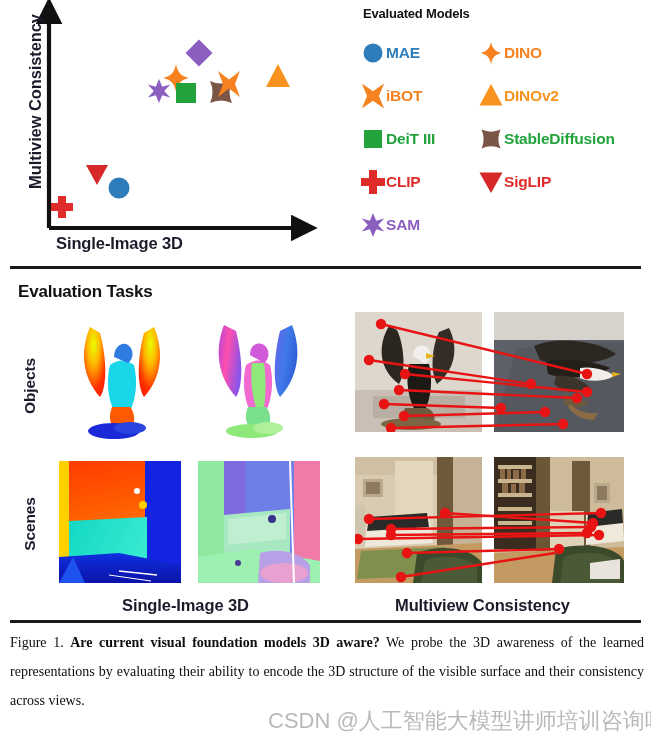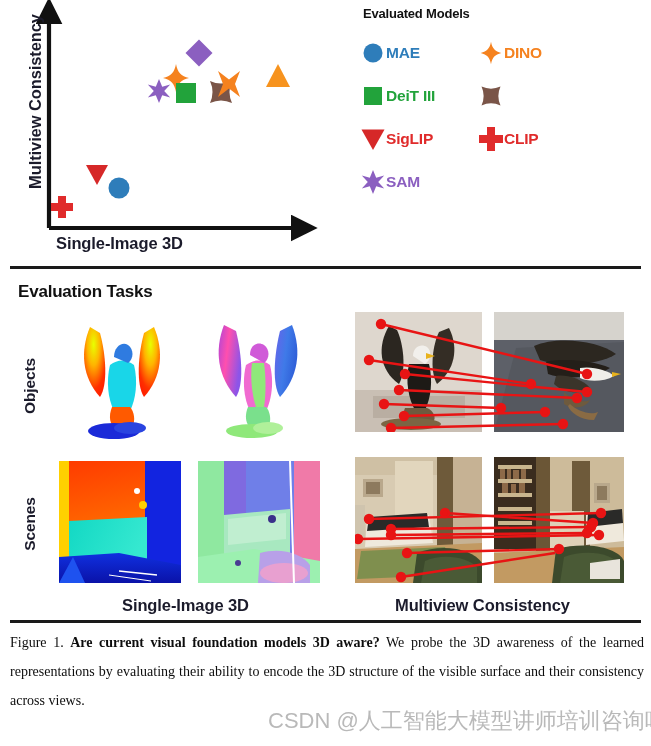--- a/index.html
+++ b/index.html
@@ -260,55 +260,72 @@
 
       <div class="legend-entry">
         <span class="legend-swatch">
           <svg width="24" height="24" viewBox="-14 -14 28 28">
             <path d="M0,-13 C1.5,-5 4.7,-1.9 12,0 C4.7,1.9 1.5,5 0,13 C-1.5,5 -4.7,1.9 -12,0 C-4.7,-1.9 -1.5,-5 0,-13 Z" fill="#F5821F"></path>
           </svg>
         </span>
         <span class="legend-label" style="color:#F5821F">DINO</span>
       </div>
 
-
+      <div class="legend-entry">
+        <span class="legend-swatch">
+          <svg width="26" height="26" viewBox="-14 -14 28 28">
+            <path d="M-12,-13.5 L0,-5 L12,-13.5 L6.4,0 L12,13.5 L0,5 L-12,13.5 L-6.4,0 Z" fill="#F5821F"></path>
+          </svg>
+        </span>
+        <span class="legend-label" style="color:#F5821F">iBOT</span>
+      </div>
+
+      <div class="legend-entry">
+        <span class="legend-swatch">
+          <svg width="26" height="26" viewBox="-13 -13 26 26">
+            <path d="M0,-12 L11.5,9.5 L-11.5,9.5 Z" fill="#F7931E"></path>
+          </svg>
+        </span>
+        <span class="legend-label" style="color:#F7931E">DINOv2</span>
+      </div>
 
       <div class="legend-entry">
         <span class="legend-swatch">
           <svg width="22" height="22" viewBox="-11 -11 22 22">
               <rect x="-9" y="-9" width="18" height="18" fill="#22A33B"></rect>
             </svg>
         </span>
         <span class="legend-label" style="color:#22A33B">DeiT III</span>
       </div>
 
       <div class="legend-entry">
         <span class="legend-swatch">
           <svg width="22" height="22" viewBox="-11 -11 22 22">
             <path d="M-9.5,-9.5 Q0,-5.2 9.5,-9.5 Q5.2,0 9.5,9.5 Q0,5.2 -9.5,9.5 Q-5.2,0 -9.5,-9.5 Z" fill="#7A5548"></path>
           </svg>
         </span>
+        <span class="legend-label" style="color:#22A33B">StableDiffusion</span>
+      </div>
+
+      <div class="legend-entry">
+        <span class="legend-swatch">
+          <svg width="26" height="26" viewBox="-13 -13 26 26">
+            <path d="M-4,-12 L4,-12 L4,-4 L12,-4 L12,4 L4,4 L4,12 L-4,12 L-4,4 L-12,4 L-12,-4 L-4,-4 Z" fill="#E02B2B"></path>
+          </svg>
+        </span>
+        <span class="legend-label" style="color:#E02B2B">CLIP</span>
       </div>
 
       <div class="legend-entry">
         <span class="legend-swatch">
           <svg width="26" height="26" viewBox="-13 -13 26 26">
             <path d="M-11.5,-9.5 L11.5,-9.5 L0,11 Z" fill="#D62828"></path>
           </svg>
         </span>
         <span class="legend-label" style="color:#E02B2B">SigLIP</span>
-      </div>
-
-      <div class="legend-entry">
-        <span class="legend-swatch">
-          <svg width="26" height="26" viewBox="-13 -13 26 26">
-            <path d="M-4,-12 L4,-12 L4,-4 L12,-4 L12,4 L4,4 L4,12 L-4,12 L-4,4 L-12,4 L-12,-4 L-4,-4 Z" fill="#E02B2B"></path>
-          </svg>
-        </span>
-        <span class="legend-label" style="color:#E02B2B">CLIP</span>
       </div>
 
 
       <div class="legend-entry">
         <span class="legend-swatch">
           <svg width="26" height="26" viewBox="-13 -13 26 26">
             <path d="M0,-12 L3.2,-4.2 L11.2,-6.5 L5.2,0 L11.2,6.5 L3.2,4.2 L0,12 L-3.2,4.2 L-11.2,6.5 L-5.2,0 L-11.2,-6.5 L-3.2,-4.2 Z" fill="#8B5FC0"></path>
           </svg>
         </span>
         <span class="legend-label" style="color:#8B5FC0">SAM</span>

